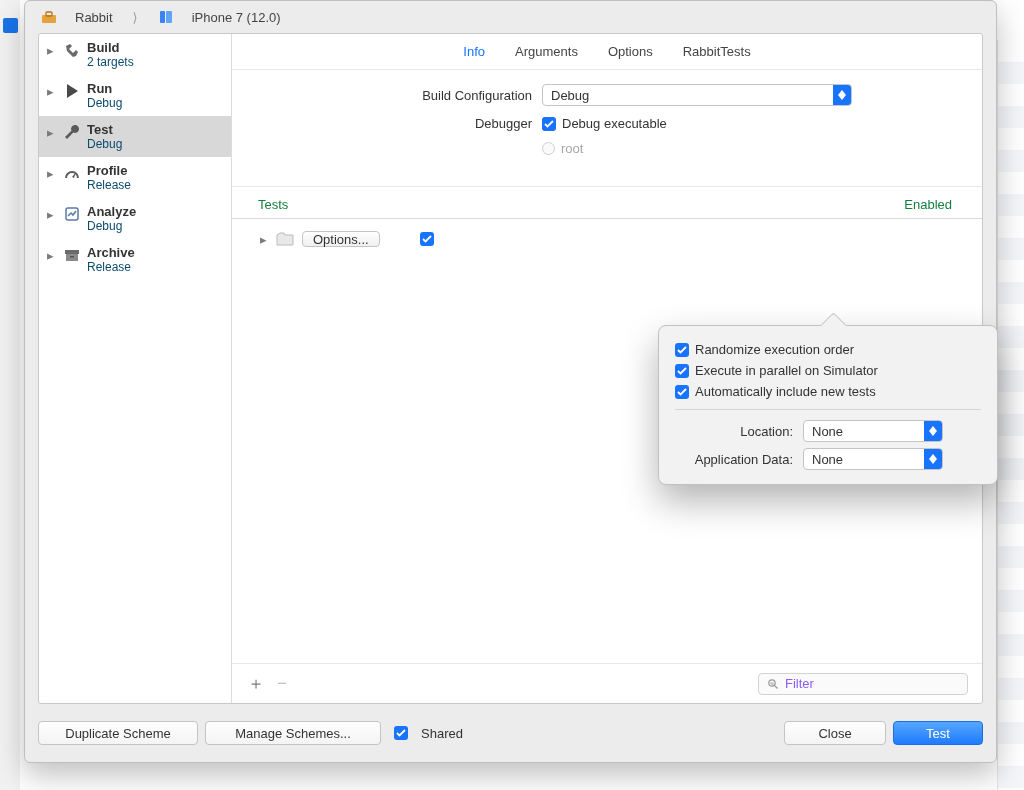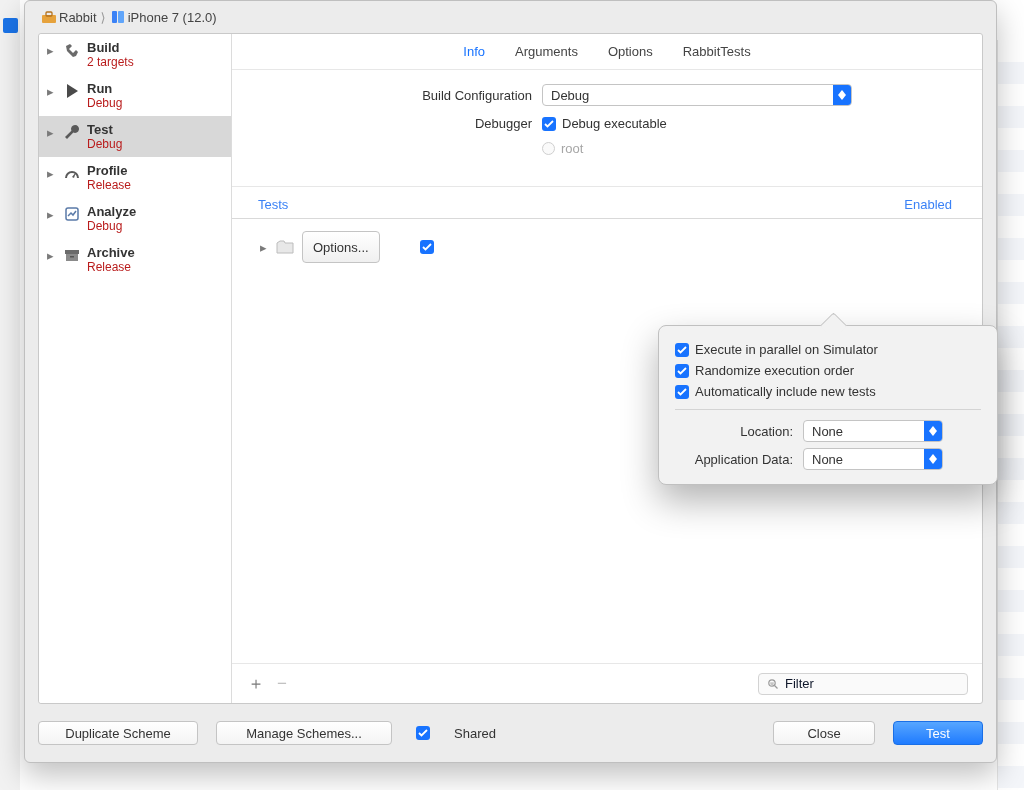--- a/index.html
+++ b/index.html
@@ -1,61 +1,61 @@
 <!DOCTYPE html>
 <html><head>
 <meta charset="utf-8">
 <style>
   html,body{margin:0;padding:0;height:100%;font-family:-apple-system,"Helvetica Neue",Arial,sans-serif;font-size:13px;color:#333;background:#fff;-webkit-font-smoothing:antialiased;}
   *{box-sizing:border-box;}
   .bg-strip{position:absolute;left:0;width:20px;top:0;bottom:0;background:#f2f2f2;}
   .bg-blue{position:absolute;left:3px;top:18px;width:15px;height:15px;background:#1a73e8;border-radius:2px;}
   .sheet{position:absolute;left:24px;top:0;right:27px;bottom:27px;background:#ececec;border:1px solid #bfbfbf;border-radius:6px;box-shadow:0 12px 30px rgba(0,0,0,.25);}
-  .breadcrumb{display:flex;align-items:center;gap:2px;height:32px;padding:0 16px;color:#444;}
+  .breadcrumb{display:flex;align-items:center;gap:18px;height:32px;padding:0 16px;color:#444;}
   .breadcrumb .chev{color:#9a9a9a;margin:0 2px;}
   .toolbox-icon{width:16px;height:14px;display:inline-block;}
   .device-icon{width:16px;height:14px;display:inline-block;}
   .body{display:flex;height:calc(100% - 90px);margin:0 13px;border:1px solid #c9c9c9;border-radius:3px;background:#fff;}
   .sidebar{width:193px;border-right:1px solid #dcdcdc;background:#fff;border-top-left-radius:3px;border-bottom-left-radius:3px;}
   .action{display:flex;align-items:flex-start;gap:6px;padding:6px 6px 6px 8px;}
   .action.selected{background:#d8d8d8;}
   .disclose{width:10px;color:#7a7a7a;margin-top:3px;}
   .action-icon{width:18px;height:18px;display:flex;align-items:center;justify-content:center;margin-top:1px;}
   .action-text .title{font-weight:600;}
-  .action-text .sub{color:#b91c1c;font-size:12px;}
+  .action-text .sub{color:#0c4a6e;font-size:12px;}
   .right{flex:1;display:flex;flex-direction:column;}
   .tabs{display:flex;justify-content:center;gap:30px;height:36px;align-items:center;border-bottom:1px solid #e7e7e7;}
   .tab{color:#444;}
   .tab.active{color:#1873ff;}
   .form{padding:14px 20px 20px 20px;border-bottom:1px solid #e7e7e7;}
   .frow{display:flex;align-items:center;margin-bottom:10px;}
   .flabel{width:290px;text-align:right;padding-right:10px;color:#333;}
   .select{border:1px solid #c4c4c4;border-radius:4px;height:22px;background:#fff;display:flex;align-items:center;padding:0 8px;position:relative;font-size:13px;width:310px;}
   .select .stepper{position:absolute;right:0;top:0;bottom:0;width:18px;background:#1873ff;border-top-right-radius:3px;border-bottom-right-radius:3px;display:flex;flex-direction:column;align-items:center;justify-content:center;}
   .stepper svg{display:block;}
   .check{width:14px;height:14px;display:inline-flex;align-items:center;justify-content:center;border-radius:3px;margin-right:6px;}
   .check.on{background:#1873ff;}
   .check.on svg{display:block;}
   .radio{width:13px;height:13px;border:1px solid #cfcfcf;border-radius:50%;margin-right:6px;display:inline-flex;align-items:center;justify-content:center;background:#fafafa;}
   .radio .dot{width:5px;height:5px;border-radius:50%;background:#bfbfbf;}
   .muted{color:#a6a6a6;}
-  .tests-head{display:flex;justify-content:space-between;padding:10px 30px 6px 26px;color:#3b82f6;border-bottom:1px solid #d9d9d9;margin:0 0 0 0;}
+  .tests-head{display:flex;justify-content:space-between;padding:10px 30px 6px 26px;color:#15803d;border-bottom:1px solid #d9d9d9;margin:0 0 0 0;}
   .tests-body{flex:1;position:relative;padding:8px 14px;}
   .test-row{display:flex;align-items:center;padding:4px 14px;}
   .test-row .disclose{margin-top:0;margin-right:6px;}
   .folder{width:18px;height:14px;margin-right:8px;}
   .test-row .col-main{flex:1;}
   .test-row .sub{color:#808080;font-size:12px;}
-  .options-btn{border:1px solid #c4c4c4;background:linear-gradient(#fff,#f0f0f0);border-radius:4px;height:32px;padding:0 10px;font-size:13px;display:flex;align-items:center;}
+  .options-btn{border:1px solid #c4c4c4;background:linear-gradient(#fff,#f0f0f0);border-radius:4px;height:16px;padding:0 10px;font-size:13px;display:flex;align-items:center;}
   .enabled-chk{margin-left:40px;}
   .foot{display:flex;align-items:center;gap:6px;padding:8px 14px;border-top:1px solid #e7e7e7;}
   .plusminus{width:20px;text-align:center;color:#7a7a7a;font-size:17px;}
-  .filter{margin-left:auto;height:22px;width:210px;border:1px solid #d3d3d3;border-radius:4px;background:#fafafa;display:flex;align-items:center;padding:0 8px;color:#0f172a;}
+  .filter{margin-left:auto;height:22px;width:210px;border:1px solid #d3d3d3;border-radius:4px;background:#fafafa;display:flex;align-items:center;padding:0 8px;color:#8b5cf6;}
   .filter svg{margin-right:6px;}
-  .sheet-footer{position:absolute;left:13px;right:13px;bottom:13px;height:32px;display:flex;align-items:center;gap:18px;}
+  .sheet-footer{position:absolute;left:13px;right:13px;bottom:13px;height:32px;display:flex;align-items:center;gap:7px;}
   .mac-btn{height:24px;border:1px solid #c4c4c4;border-radius:4px;background:linear-gradient(#ffffff,#f4f4f4);padding:0 16px;font-size:13px;display:flex;align-items:center;justify-content:center;}
   .mac-btn.primary{background:linear-gradient(#57a6ff,#1f7bff);color:#fff;border-color:#1a6fe6;}
   .popover{position:absolute;left:658px;top:325px;width:340px;background:#f2f2f2;border:1px solid #c0c0c0;border-radius:8px;box-shadow:0 16px 36px rgba(0,0,0,.30);padding:16px 16px 14px 16px;}
   .popover::before{content:"";position:absolute;top:-10px;left:165px;width:18px;height:18px;background:#f2f2f2;border-left:1px solid #c0c0c0;border-top:1px solid #c0c0c0;transform:rotate(45deg);border-top-left-radius:3px;}
   .popover .row{display:flex;align-items:center;margin-bottom:6px;}
   .popover hr{border:none;border-top:1px solid #d4d4d4;margin:10px 0;}
   .popover .lbl{width:128px;text-align:right;padding-right:10px;}
   .popover .select{width:140px;}
   .bg-rows{position:absolute;right:0;top:40px;bottom:0;width:27px;background:repeating-linear-gradient(#ffffff 0 22px,#f4f6fa 22px 44px);border-left:1px solid #e5e5e5;}
 </style>
@@ -256,29 +256,29 @@
   </div>
 </div>
 
 <div class="popover">
   <div class="row">
     <span class="check on">
         <svg width="10" height="10" viewBox="0 0 10 10">
           <path d="M1 5l2.5 2.5L9 2" stroke="#fff" stroke-width="1.8" fill="none"></path>
         </svg>
       </span>
-    <span>Execute in parallel on Simulator</span>
+    <span>Randomize execution order</span>
   </div>
   <div class="row">
     <span class="check on">
         <svg width="10" height="10" viewBox="0 0 10 10">
           <path d="M1 5l2.5 2.5L9 2" stroke="#fff" stroke-width="1.8" fill="none"></path>
         </svg>
       </span>
-    <span>Randomize execution order</span>
+    <span>Execute in parallel on Simulator</span>
   </div>
   <div class="row">
     <span class="check on">
         <svg width="10" height="10" viewBox="0 0 10 10">
           <path d="M1 5l2.5 2.5L9 2" stroke="#fff" stroke-width="1.8" fill="none"></path>
         </svg>
       </span>
     <span>Automatically include new tests</span>
   </div>
   <hr>

